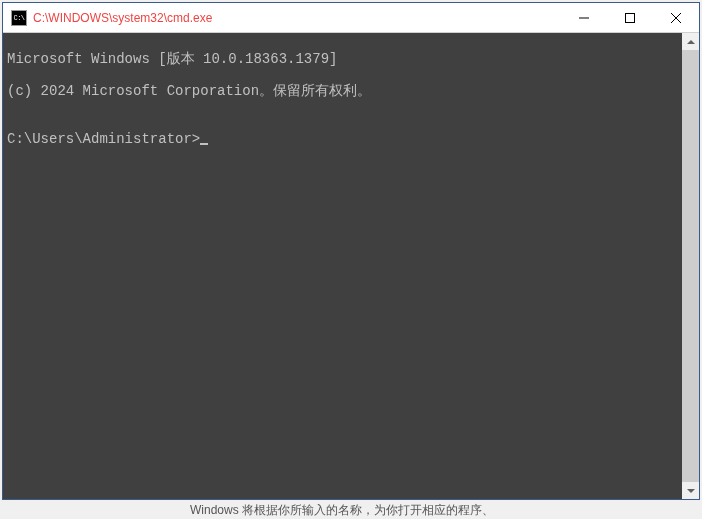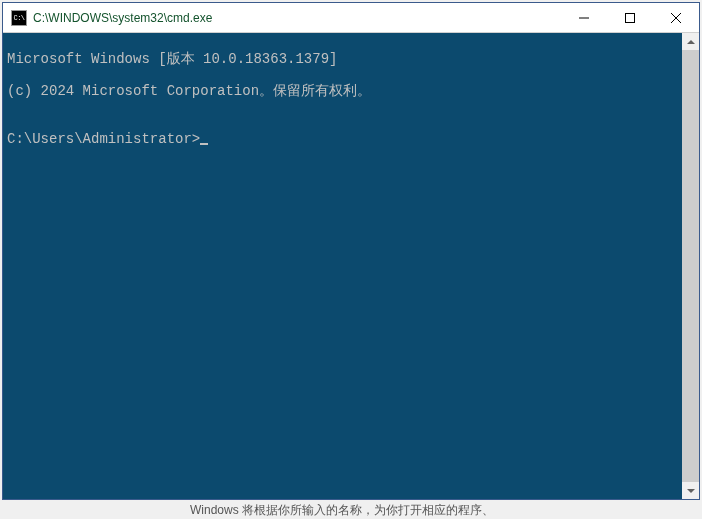--- a/index.html
+++ b/index.html
@@ -40,42 +40,42 @@
       font-size: 7px;
       font-family: "Courier New", monospace;
       display: flex;
       align-items: center;
       justify-content: center;
       letter-spacing: -0.5px;
     }
     .titlebar-text {
       flex: 1;
       font-size: 12px;
-      color: #14532d;
+      color: #ef4444;
       white-space: nowrap;
       overflow: hidden;
     }
     .titlebar-controls {
       display: flex;
       height: 100%;
     }
     .titlebar-btn {
       width: 46px;
       height: 100%;
       display: flex;
       align-items: center;
       justify-content: center;
       background: transparent;
       border: none;
       cursor: pointer;
     }
     .titlebar-btn svg { width: 10px; height: 10px; }
     .console-area {
       flex: 1;
-      background: #0c4a6e;
+      background: #404040;
       position: relative;
       overflow: hidden;
     }
     .console-content {
       position: absolute;
       top: 0; left: 0; right: 17px; bottom: 0;
       padding: 2px 4px;
       color: #c0c0c0;
       font-family: "NSimSun", "SimSun", "Courier New", monospace;
       font-size: 14px;

